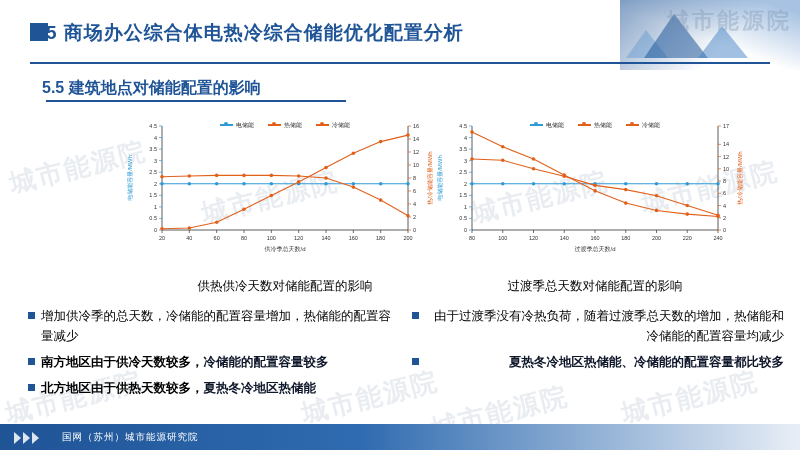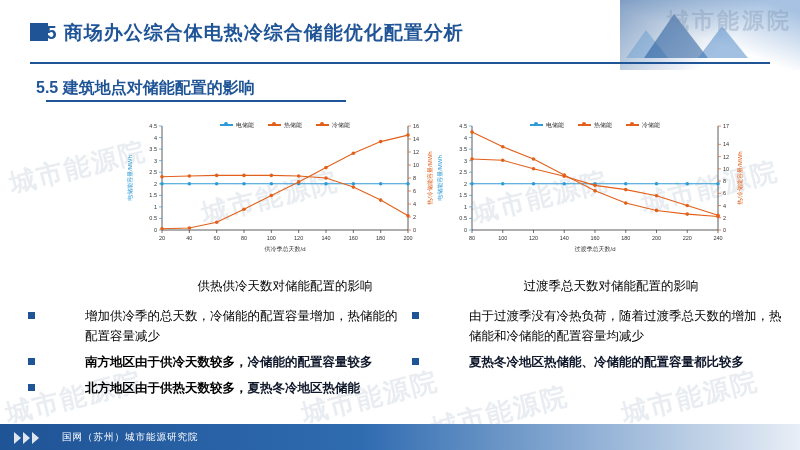--- a/index.html
+++ b/index.html
@@ -42,21 +42,21 @@
   }
   .slide-title{
     position:absolute;left:46px;top:20px;font-size:19px;font-weight:700;
     color:#1f5496;letter-spacing:1px;white-space:nowrap;
   }
   .title-underline{
     position:absolute;left:30px;top:62px;width:740px;height:2px;background:#1f5496;
   }
   
   .sub-title{
-    position:absolute;left:36px;top:78px;font-size:16px;font-weight:700;
+    position:absolute;left:42px;top:78px;font-size:16px;font-weight:700;
     color:#1f5496;white-space:nowrap;
   }
   .sub-underline{
     position:absolute;left:46px;top:100px;width:300px;height:2px;background:#1f5496;
   }
   
   .chart-box{position:absolute;top:118px;width:330px;height:160px;}
   #chart-left{left:120px;}
   #chart-right{left:430px;}
   .legend{
@@ -66,33 +66,33 @@
   .legend-item{display:flex;align-items:center;gap:3px;font-size:6px;color:#333;}
   .legend-line{width:13px;height:1.5px;display:inline-block;position:relative;}
   .legend-line:after{
     content:"";position:absolute;left:5px;top:-2px;width:4px;height:4px;border-radius:50%;
   }
   .caption{
     position:absolute;width:330px;text-align:center;top:278px;
     font-size:12.5px;color:#000;
   }
   #cap-left{left:120px;}
-  #cap-right{left:446px;font-family:Liberation Mono, monospace;}
+  #cap-right{left:430px;font-family:Liberation Mono, monospace;}
   svg{display:block;}
   .axis-label{font-size:6px;}
   .tick{font-size:5.5px;fill:#333;}
   
   .bullets{position:absolute;top:306px;font-size:12.5px;line-height:20px;color:#000;}
   #bullets-left{left:28px;width:372px;}
-  #bullets-right{left:412px;width:372px;}
+  #bullets-right{left:412px;width:372px;text-align:right;}
   .bullet-row{display:flex;align-items:flex-start;margin-bottom:6px;}
   .bullet-mark{
     flex:0 0 auto;width:7px;height:7px;background:#1f5496;margin:6px 6px 0 0;
   }
-  .bullet-text{flex:1 1 auto;margin-left:44px;}
+  .bullet-text{flex:1 1 auto;}
   .hl{color:#0f172a;font-weight:700;}
   .bold{font-weight:700;}
   
   .footer-bar{
     position:absolute;left:0;bottom:0;width:800px;height:26px;
     background:linear-gradient(90deg,#1f5496 0%,#2f6bb0 45%,#e8eef6 100%);
   }
   .footer-chevrons{
     position:absolute;left:14px;bottom:6px;display:flex;gap:2px;
   }

